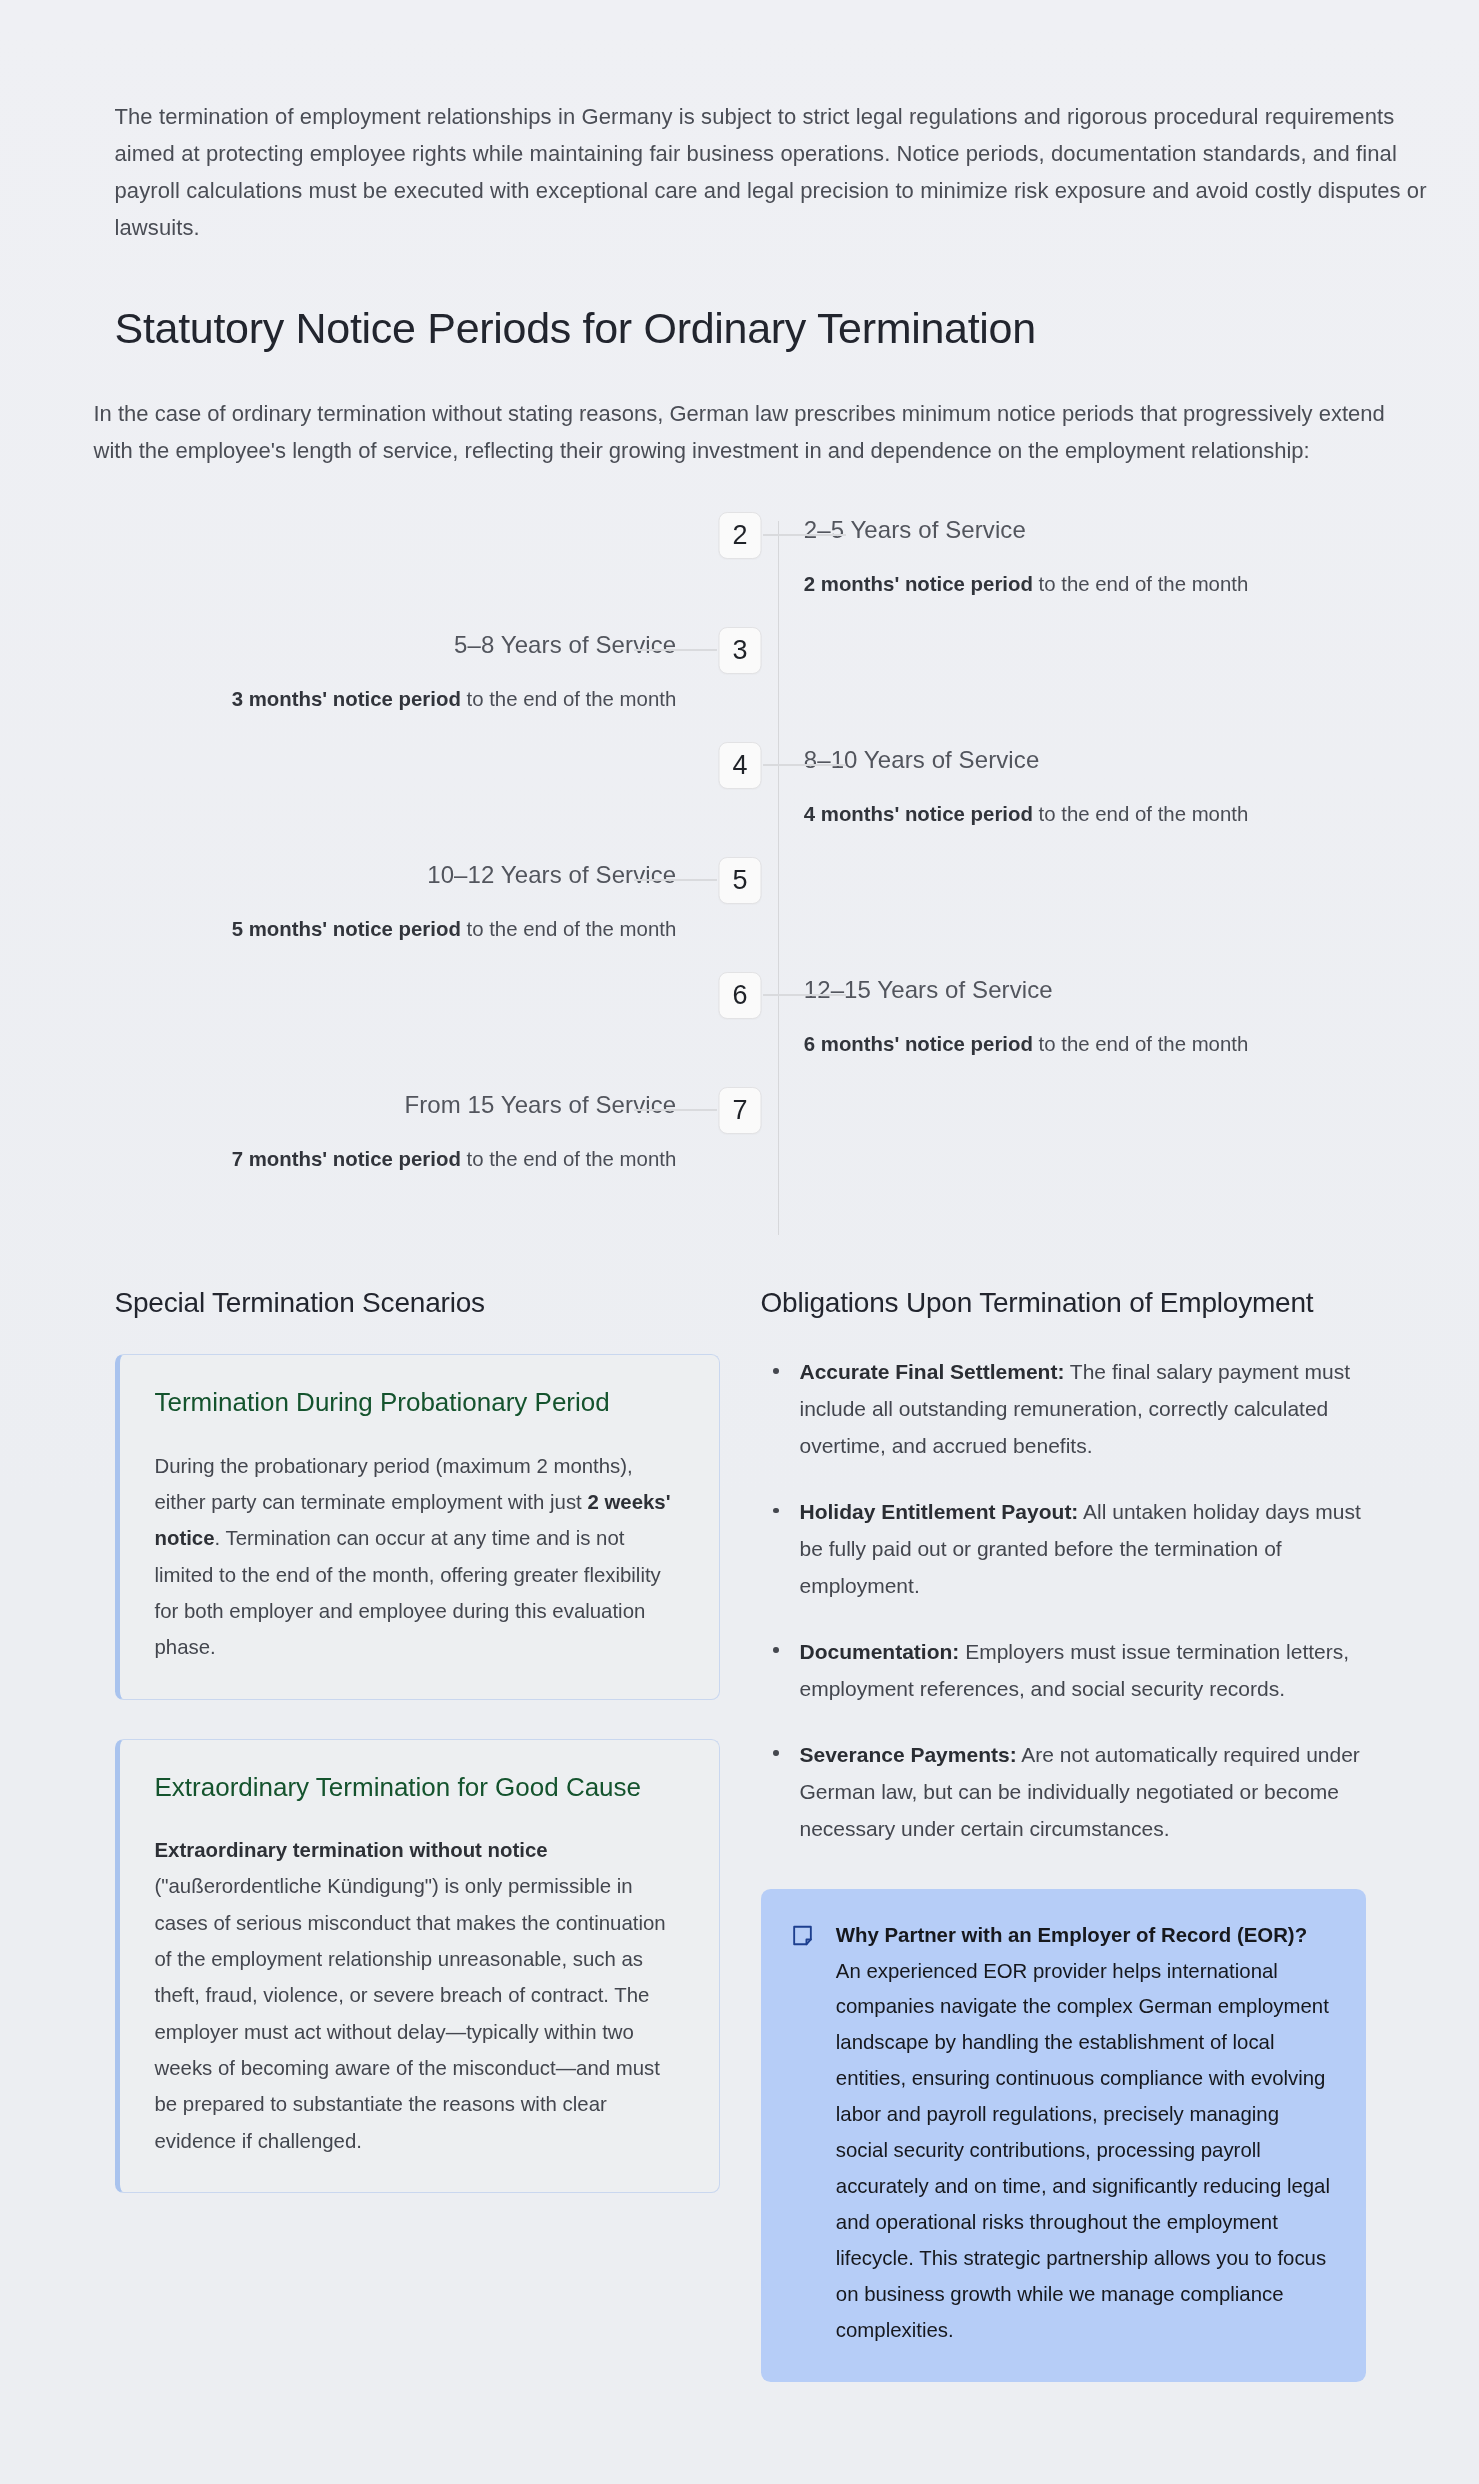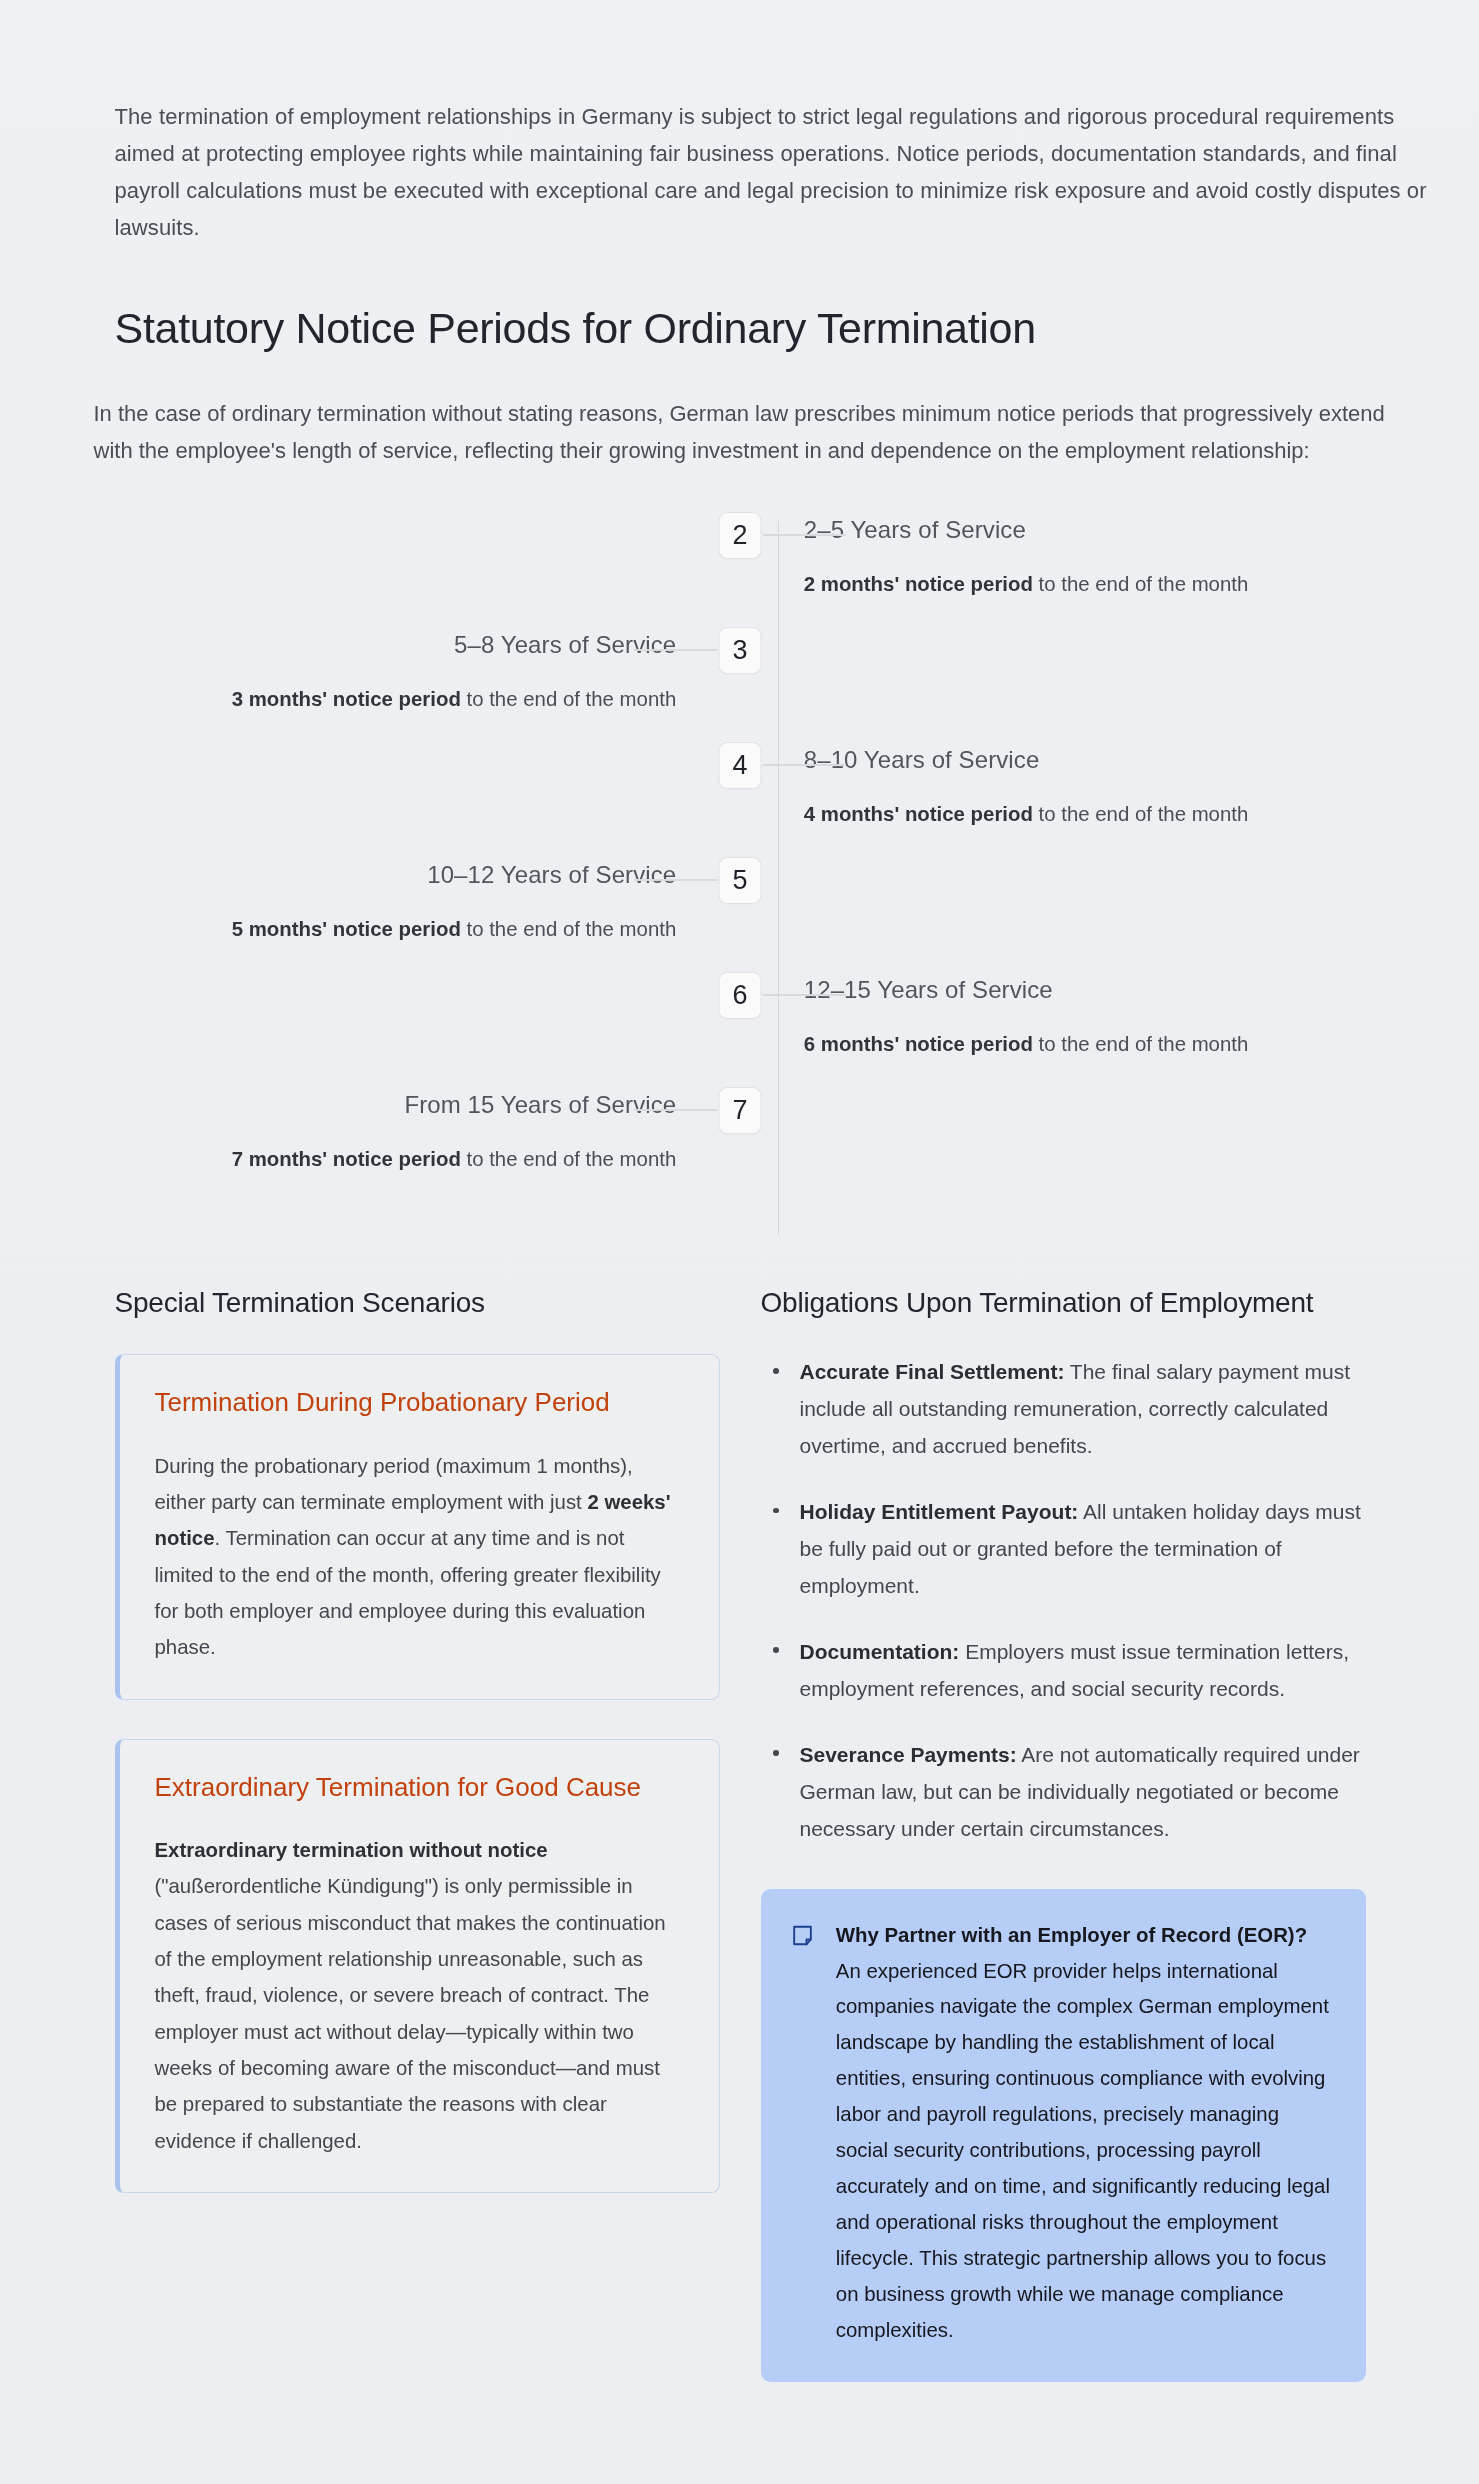--- a/index.html
+++ b/index.html
@@ -149,21 +149,21 @@
     background: #edeff1;
     border: 1px solid #c9d7ef;
     border-left: 5.8px solid #a9c3ee;
     border-radius: 8.7px;
     padding: 31px 35px 33px 35px;
     margin-bottom: 39px;
   }
   .card h4 {
     font-size: 26px;
     font-weight: 400;
-    color: #c2410c;
+    color: #14532d;
     margin: 0 0 29px 0;
     line-height: 1.25;
   }
   .card p {
     margin: 0;
     font-size: 20.4px;
     line-height: 1.78;
     color: #43464e;
   }
   .card p b { font-weight: 700; color: #2d3036; }
@@ -298,21 +298,21 @@
         </div>
     </div>
 
     <div class="cols">
 
       <div class="col">
         <h3 class="col-title">Special Termination Scenarios</h3>
         <div id="special-cards">
             <div class="card">
               <h4>Termination During Probationary Period</h4>
-              <p><span>During the probationary period (maximum 1 months), either party can terminate employment with just </span><b>2 weeks' notice</b><span>. Termination can occur at any time and is not limited to the end of the month, offering greater flexibility for both employer and employee during this evaluation phase.</span></p>
+              <p><span>During the probationary period (maximum 2 months), either party can terminate employment with just </span><b>2 weeks' notice</b><span>. Termination can occur at any time and is not limited to the end of the month, offering greater flexibility for both employer and employee during this evaluation phase.</span></p>
             </div>
             <div class="card">
               <h4>Extraordinary Termination for Good Cause</h4>
               <p><span></span><b>Extraordinary termination without notice</b><span> ("außerordentliche Kündigung") is only permissible in cases of serious misconduct that makes the continuation of the employment relationship unreasonable, such as theft, fraud, violence, or severe breach of contract. The employer must act without delay—typically within two weeks of becoming aware of the misconduct—and must be prepared to substantiate the reasons with clear evidence if challenged.</span></p>
             </div>
           </div>
       </div>
 
       <div class="col">
         <h3 class="col-title">Obligations Upon Termination of Employment</h3>

